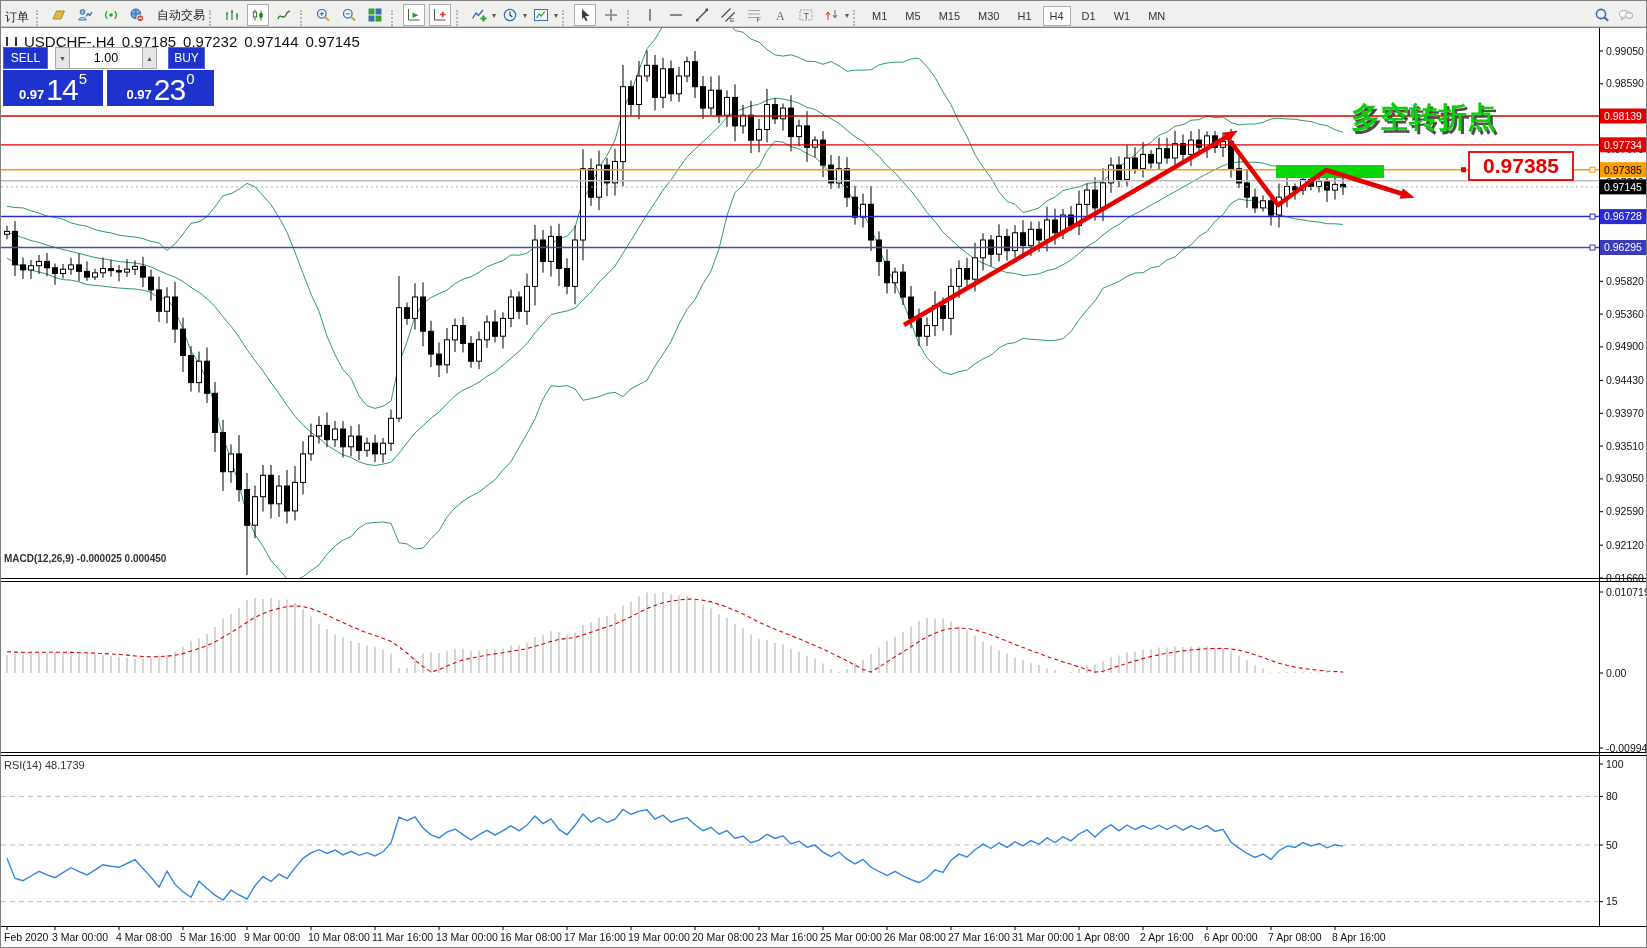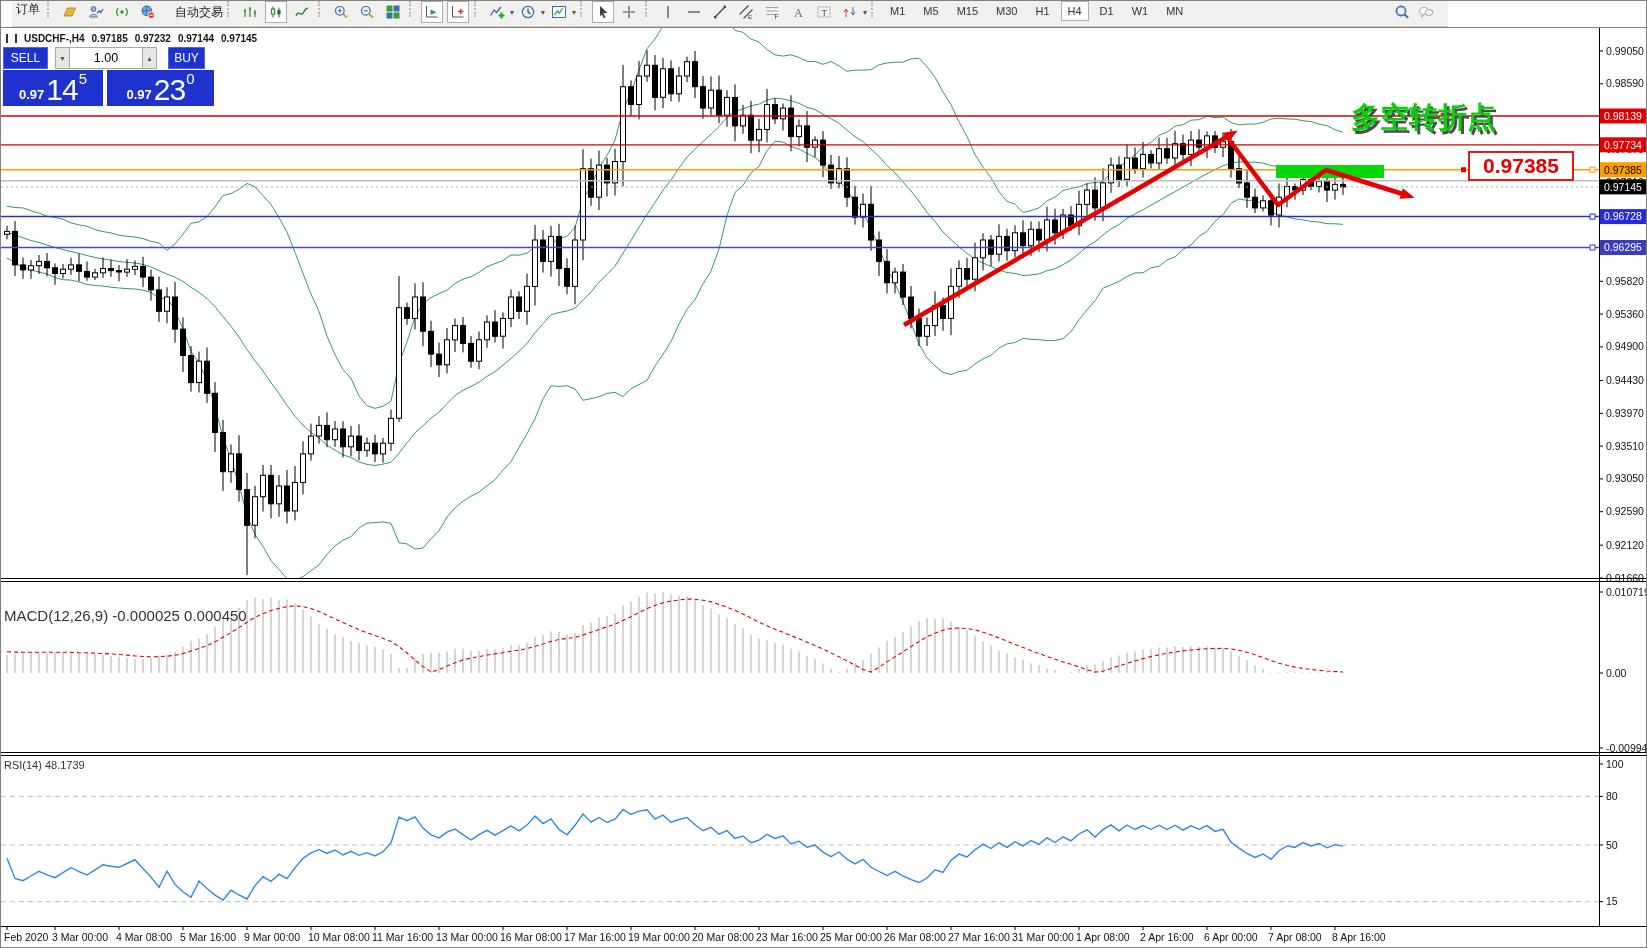--- a/index.html
+++ b/index.html
@@ -1,40 +1,40 @@
 <!DOCTYPE html>
 <html><head>
 <meta charset="utf-8">
 <style>
   html,body{margin:0;padding:0;background:#888;}
   #app{position:relative;width:1647px;height:948px;background:#fff;overflow:hidden;
        font-family:"Liberation Sans","DejaVu Sans",sans-serif;border:1px solid #808080;box-sizing:border-box;}
   
-  #toolbar{position:absolute;left:11px;top:0;width:1436px;height:26px;background:#f0f0ee;
-           border-bottom:1px solid #c9c9c9;display:flex;align-items:flex-start;box-sizing:border-box;}
+  #toolbar{position:absolute;left:0;top:0;width:1647px;height:26px;background:#f0f0ee;
+           border-bottom:1px solid #c9c9c9;display:flex;align-items:flex-end;box-sizing:border-box;}
   .grip{width:3px;height:16px;border-left:2px dotted #b8b8b8;margin:0 5px 0 3px;}
   .tb-label{font-size:12px;color:#222;padding:0 4px;white-space:nowrap;}
   .tb-icon{width:22px;height:22px;display:flex;align-items:center;justify-content:center;
            background:transparent;border:1px solid transparent;padding:0;margin:0 1px;cursor:default;}
   .tb-icon.pressed{background:#fdfdfd;border:1px solid #adadad;}
   .tb-icon svg{display:block;}
   .tb-combo{display:flex;align-items:center;margin:0 1px;}
   .dd{font-size:8px;color:#555;margin-left:1px;}
-  .tb-text{font-size:12px;color:#222;margin-left:15px;white-space:nowrap;}
+  .tb-text{font-size:12px;color:#222;margin-left:8px;white-space:nowrap;}
   .tf-btn{font-size:11px;color:#333;background:transparent;border:1px solid transparent;
           padding:3px 6px;margin:0 2px;cursor:default;}
   .tf-btn.pressed{background:#fdfdfd;border:1px solid #adadad;}
   #tb-right{margin-left:auto;display:flex;align-items:center;margin-right:10px;}
   
   #chart-area{position:absolute;left:0;top:26px;width:1647px;height:922px;background:#fff;}
   #chart-svg{position:absolute;left:0;top:0;}
-  #chart-header{position:absolute;left:5px;top:6px;font-size:10px;font-weight:700;color:#111;
+  #chart-header{position:absolute;left:5px;top:6px;font-size:15px;font-weight:400;color:#111;
                 display:flex;align-items:center;gap:7px;}
   .hdr-ico{display:inline-block;width:7px;height:9px;border-left:2px solid #333;border-right:2px solid #333;}
-  #macd-label{position:absolute;left:3px;top:580px;font-size:15px;color:#333;}
+  #macd-label{position:absolute;left:3px;top:526px;font-size:10px;color:#333;font-weight:bold;}
   #rsi-label{position:absolute;left:3px;top:732px;font-size:11px;color:#333;}
   
   #trade-panel{position:absolute;left:2px;top:20px;width:214px;}
   .tp-row1{display:flex;height:22px;}
   .tp-sell,.tp-buy{background:#1E32CE;color:#fff;border:1px solid #5262e2;font-size:12px;
                    font-family:inherit;padding:0;cursor:default;}
   .tp-sell{width:45px;}
   .tp-buy{width:37px;margin-left:11px;}
   .tp-vol-group{display:flex;margin-left:7px;height:22px;box-sizing:border-box;}
   .tp-spin{width:15px;background:#e6e6e6;border:1px solid #a8a8a8;font-size:7px;color:#555;padding:0;cursor:default;}

